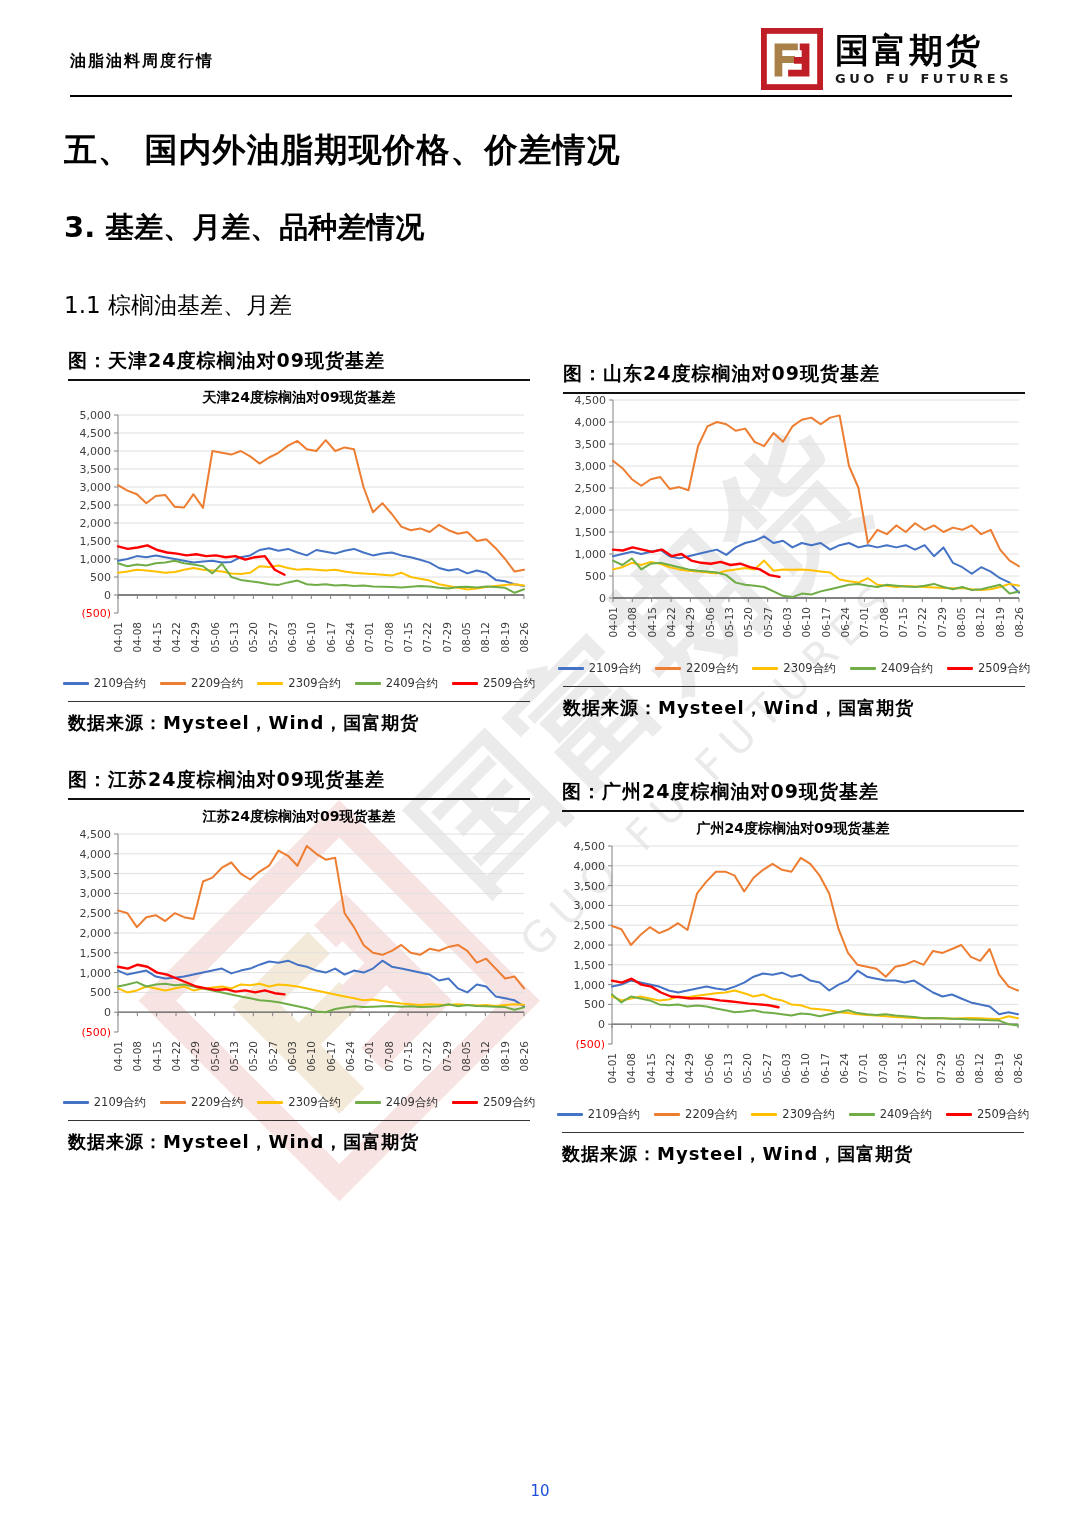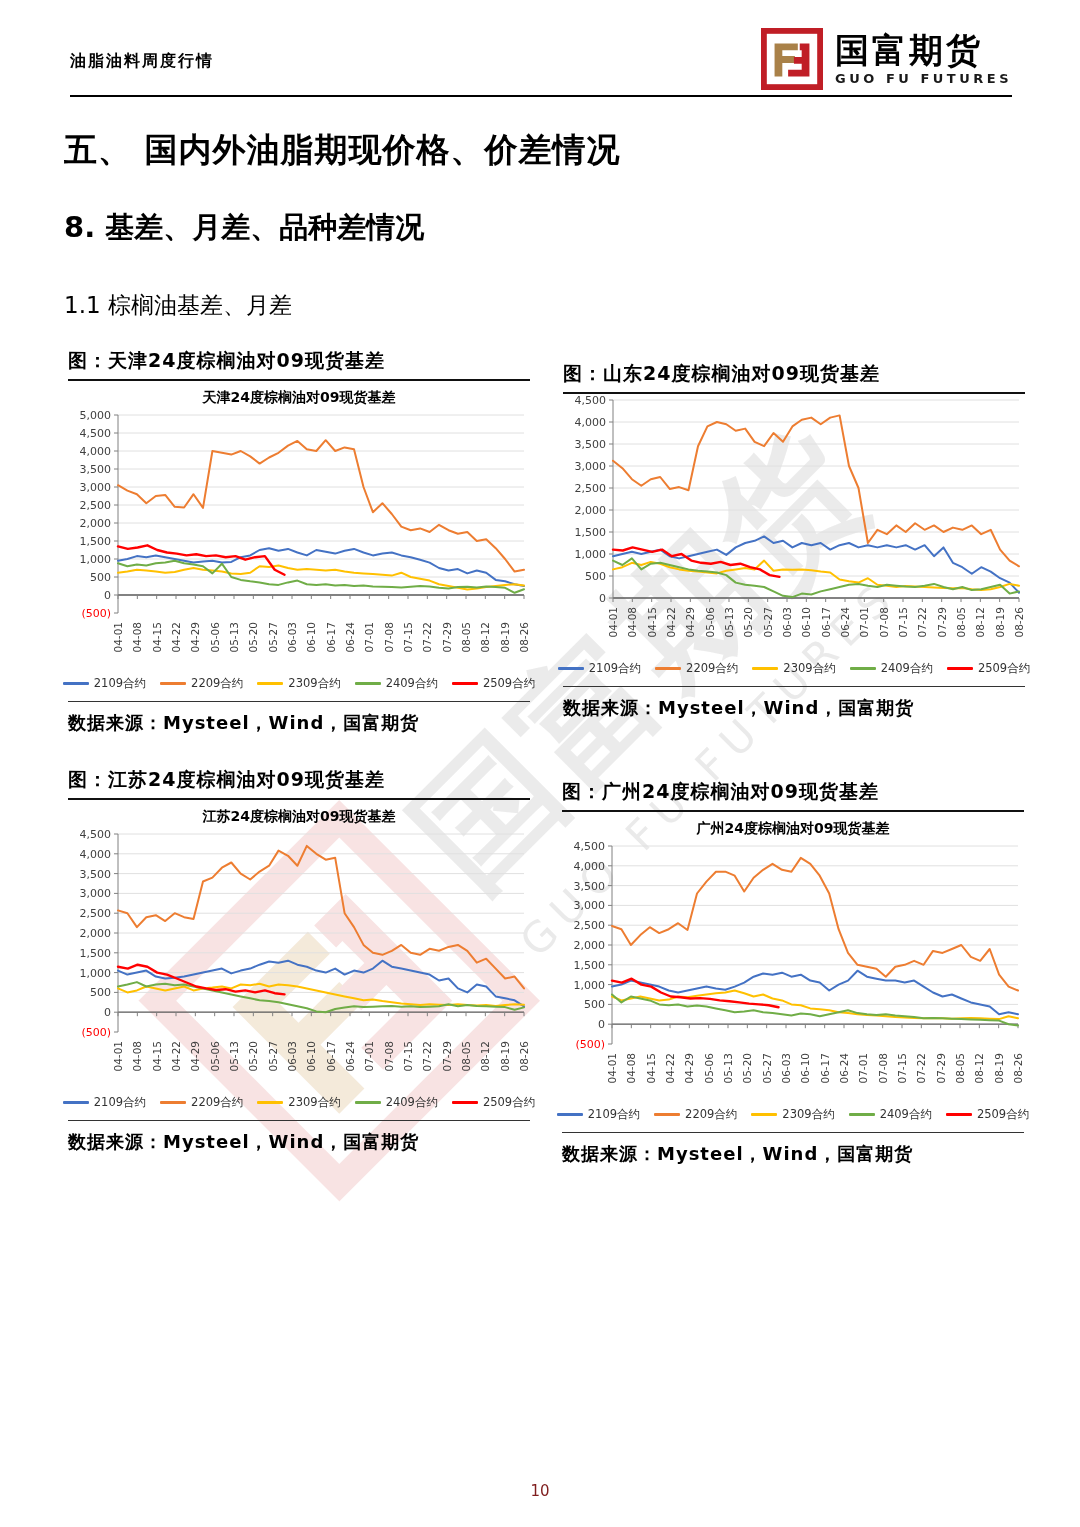--- a/index.html
+++ b/index.html
@@ -42,21 +42,21 @@
   .ytick{font-size:11px;fill:#3f3f3f;}
   .ytick.neg{fill:#ff0000;}
   .xtick{font-size:10.5px;fill:#3f3f3f;}
   .legend{display:flex;justify-content:center;align-items:center;gap:14px;font-size:11.5px;color:#333;height:20px;}
   .legend .sw{display:inline-block;width:26px;height:3px;margin-right:5px;vertical-align:middle;border-radius:1px;}
   .legend .li{white-space:nowrap;text-align:right;}
   .source{
     margin-top:8px;border-top:1.5px solid #333;padding-top:9px;
     font-size:18px;font-weight:bold;letter-spacing:1px;
   }
-  .page-number{position:absolute;left:0;right:0;top:1482px;text-align:center;font-size:15px;color:#7f1d1d;}
+  .page-number{position:absolute;left:0;right:0;top:1482px;text-align:center;font-size:15px;color:#1d4ed8;}
 </style>
 </head>
 <body>
 
 <div class="watermark">
   <svg width="300" height="300" viewBox="0 0 64 64">
     <rect x="0" y="0" width="64" height="64" fill="#f3cdcd"></rect>
     <rect x="6" y="6" width="52" height="52" fill="#ffffff"></rect>
     <path d="M14 16 h24 v7 h-16 v6 h13 v7 h-13 v14 h-8 z" fill="#ecd9bd"></path>
     <path d="M40 16 L50 16 L50 50 L28 50 L28 43 L42 43 L42 37 L34 37 L34 30 L42 30 L42 23 L40 23 Z" fill="#f3cdcd"></path>
@@ -78,21 +78,21 @@
       <path d="M40 16 L50 16 L50 50 L28 50 L28 43 L42 43 L42 37 L34 37 L34 30 L42 30 L42 23 L40 23 Z" fill="#C01E26"></path>
     </svg>
     <div>
       <div class="brand-cn">国富期货</div>
       <div class="brand-en">GUO FU FUTURES</div>
     </div>
   </div>
   <div class="header-rule"></div>
 
   <div class="h1">五、 国内外油脂期现价格、价差情况</div>
-  <div class="h2">8. 基差、月差、品种差情况</div>
+  <div class="h2">3. 基差、月差、品种差情况</div>
   <div class="h3">1.1 棕榈油基差、月差</div>
 
   <div class="grid">
 
     <figure class="cell" style="margin:0">
       <div class="caption">图：天津24度棕榈油对09现货基差</div>
       <div class="chart-title">天津24度棕榈油对09现货基差</div>
       <svg class="plot" viewBox="0 0 462 264">
           <line x1="46" y1="204" x2="50" y2="204" stroke="#808080" stroke-width="1"></line>
           <text class="ytick neg" x="43" y="208" text-anchor="end">(500)</text>

